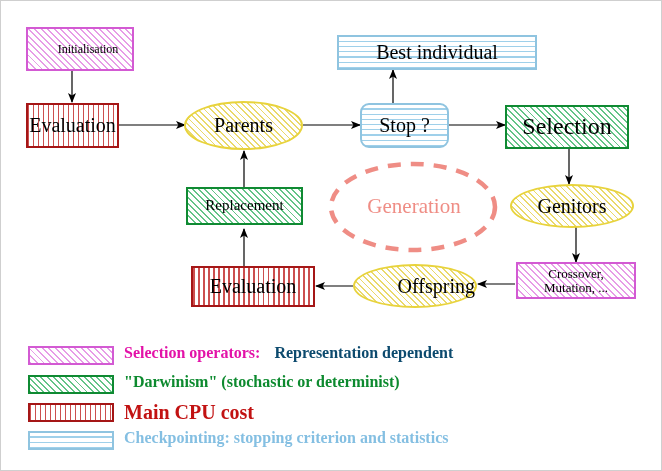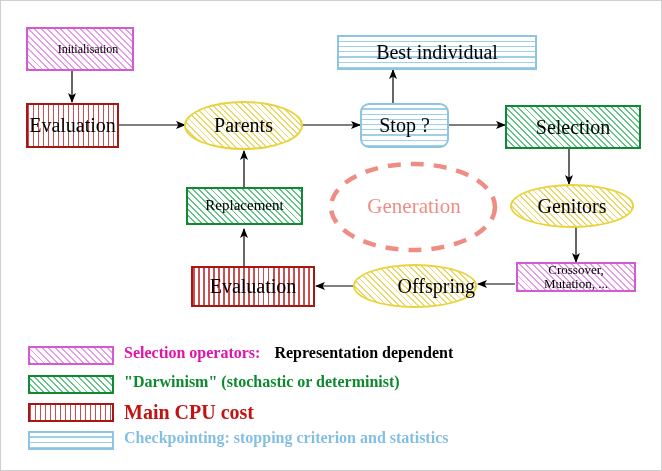--- a/index.html
+++ b/index.html
@@ -76,21 +76,21 @@
     box-sizing:border-box;
   }
   .legend-label{
     position:absolute;
     left:123px;
     font-family:"Liberation Serif", serif;
     font-weight:bold;
     white-space:nowrap;
   }
   .lg-magenta{ color:#e312a8; }
-  .lg-gold{ color:#000000; }
+  .lg-gold{ color:#0c4a6e; }
   .lg-green{ color:#0d8a2f; }
   .lg-red{ color:#c21212; }
   .lg-blue{ color:#84bfe2; }
   .gen-label{
     position:absolute;
     color:#ef8d85;
     font-family:Liberation Serif, serif;
     z-index:3;
   }
 </style>
@@ -144,29 +144,29 @@
   </div>
 
   <div class="node fill-blue rounded" style="left:359px; top:102px; width:89px; height:45px; font-size:20px;">
     <span>Stop ?</span>
   </div>
 
   <div class="node fill-blue" style="left:292px; top:34px; width:200px; height:35px; font-size:20px;margin-left:44px;">
     <span>Best individual</span>
   </div>
 
-  <div class="node fill-green" style="left:504px; top:104px; width:136px; height:44px; font-size:20px;">
+  <div class="node fill-green" style="left:504px; top:104px; width:124px; height:44px; font-size:24px;">
     <span>Selection</span>
   </div>
 
   <div class="node fill-yellow ellipse" style="left:509px; top:183px; width:124px; height:44px; font-size:20px;">
     <span>Genitors</span>
   </div>
 
-  <div class="node fill-magenta" style="left:515px; top:261px; width:120px; height:30px; font-size:13px; flex-direction:column; justify-content:center;">
+  <div class="node fill-magenta" style="left:515px; top:261px; width:120px; height:37px; font-size:13px; flex-direction:column; justify-content:center;">
     <span>Crossover,</span>
     <span>Mutation, ...</span>
   </div>
 
   <div class="node fill-yellow ellipse" style="left:352px; top:263px; width:124px; height:44px; font-size:20px;justify-content:flex-end;">
     <span>Offspring</span>
   </div>
 
   <div class="node fill-red" style="left:190px; top:265px; width:124px; height:41px; font-size:20px;">
     <span>Evaluation</span>

